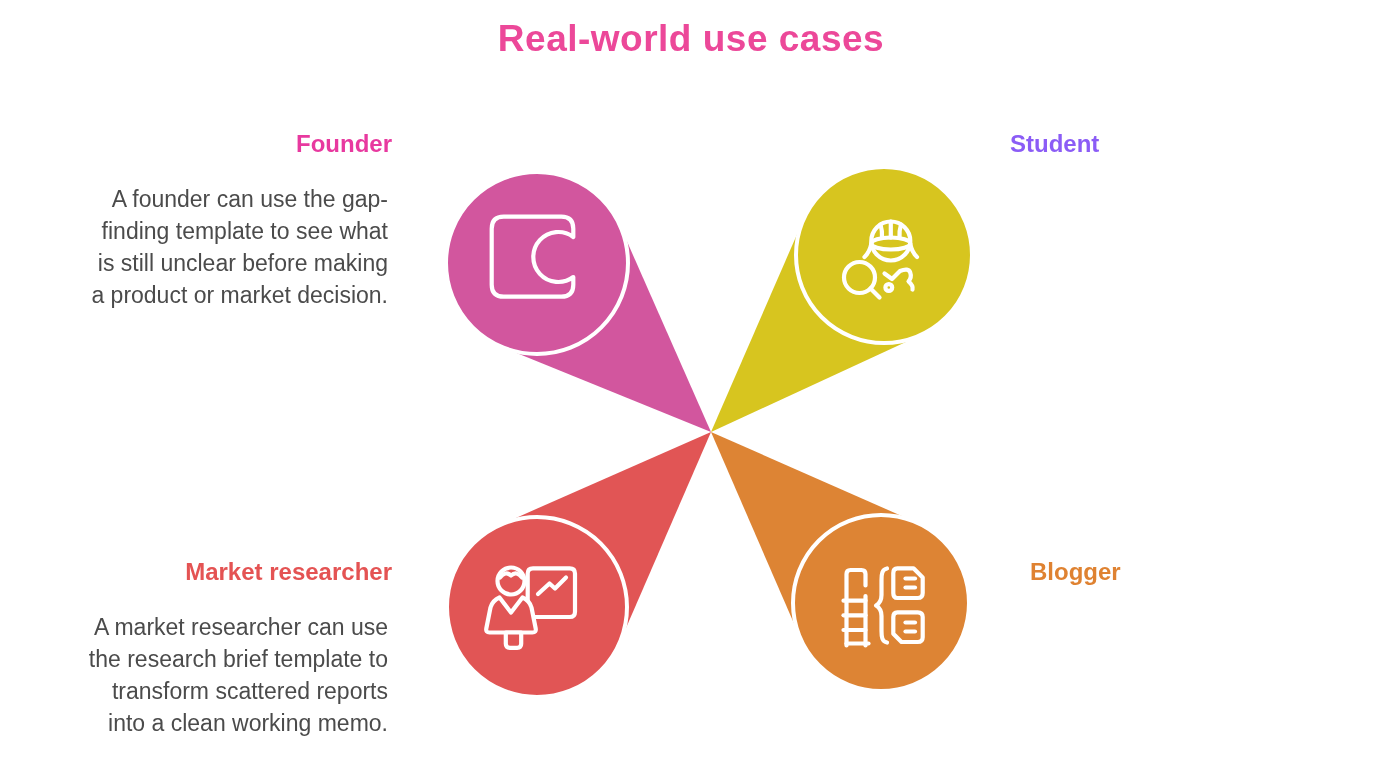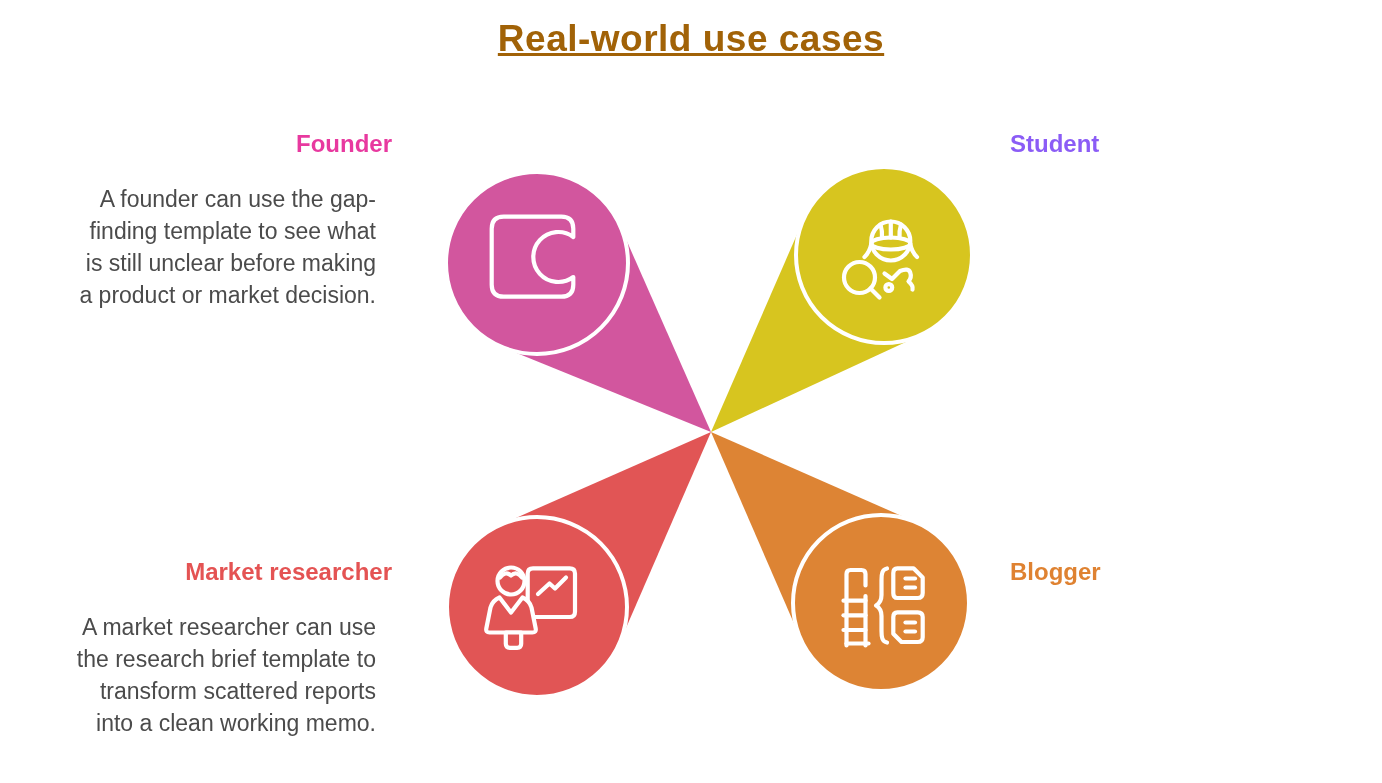--- a/index.html
+++ b/index.html
@@ -11,32 +11,32 @@
     position: absolute; top: 18px; left: 0; right: 0;
     text-align: center; font-size: 37px; font-weight: 700;
     letter-spacing: 0.5px; margin: 0;
   }
   #diagram { position: absolute; left: 0; top: 0; width: 1382px; height: 783px; }
   .block { position: absolute; }
   .block h2 {
     margin: 0 0 21px 0; font-size: 24px; line-height: 36px; font-weight: 700;
   }
   .block p {
-    margin: 16px; font-size: 23px; line-height: 32px; color: #4b4b4b;
+    margin: 4px; font-size: 23px; line-height: 32px; color: #4b4b4b;
     white-space: pre-line;
   }
   .tl { left: 40px;  width: 352px; top: 126px; text-align: right; }
   .tr { left: 1010px; width: 330px; top: 126px; text-align: left; }
   .bl { left: 40px;  width: 352px; top: 554px; text-align: right; }
   .br { left: 1010px; width: 340px; top: 554px; text-align: left; }
 </style>
 </head>
 <body>
 
-<h1 class="title" style="color: #a16207; text-decoration: underline;">Real-world use cases</h1>
+<h1 class="title" style="color: #ec4899;">Real-world use cases</h1>
 
 <svg id="diagram" viewBox="0 0 1382 783" xmlns="http://www.w3.org/2000/svg">
     <g>
       <path d="M711 432 L502.7 347.3 L620.3 226.3 Z" fill="#d2569e"></path>
       <circle cx="537" cy="263" r="91" fill="#d2569e" stroke="#ffffff" stroke-width="4"></circle>
       <g fill="none" stroke="#ffffff" stroke-width="4.2" stroke-linecap="round" stroke-linejoin="round">
         <path d="M573.3 237 V228.7 Q573.3 216.7 561.3 216.7 H503.7 Q491.7 216.7 491.7 228.7 V284.7 Q491.7 296.7 503.7 296.7 H561.3 Q573.3 296.7 573.3 284.7 V277 A25 25 0 1 1 573.3 237 Z" fill="none"></path>
       </g>
     </g>
     <g>
@@ -103,14 +103,14 @@
 
 <div class="block bl">
   <h2 style="color: rgb(228, 83, 83);">Market researcher</h2>
   <p>A market researcher can use
 the research brief template to
 transform scattered reports
 into a clean working memo.</p>
 </div>
 
 <div class="block br">
-  <h2 style="color: rgb(223, 130, 49);">Blogger</h2>
+  <h2 style="color: rgb(223, 130, 49); margin-left: 20px;">Blogger</h2>
 </div>
 
 </body></html>

